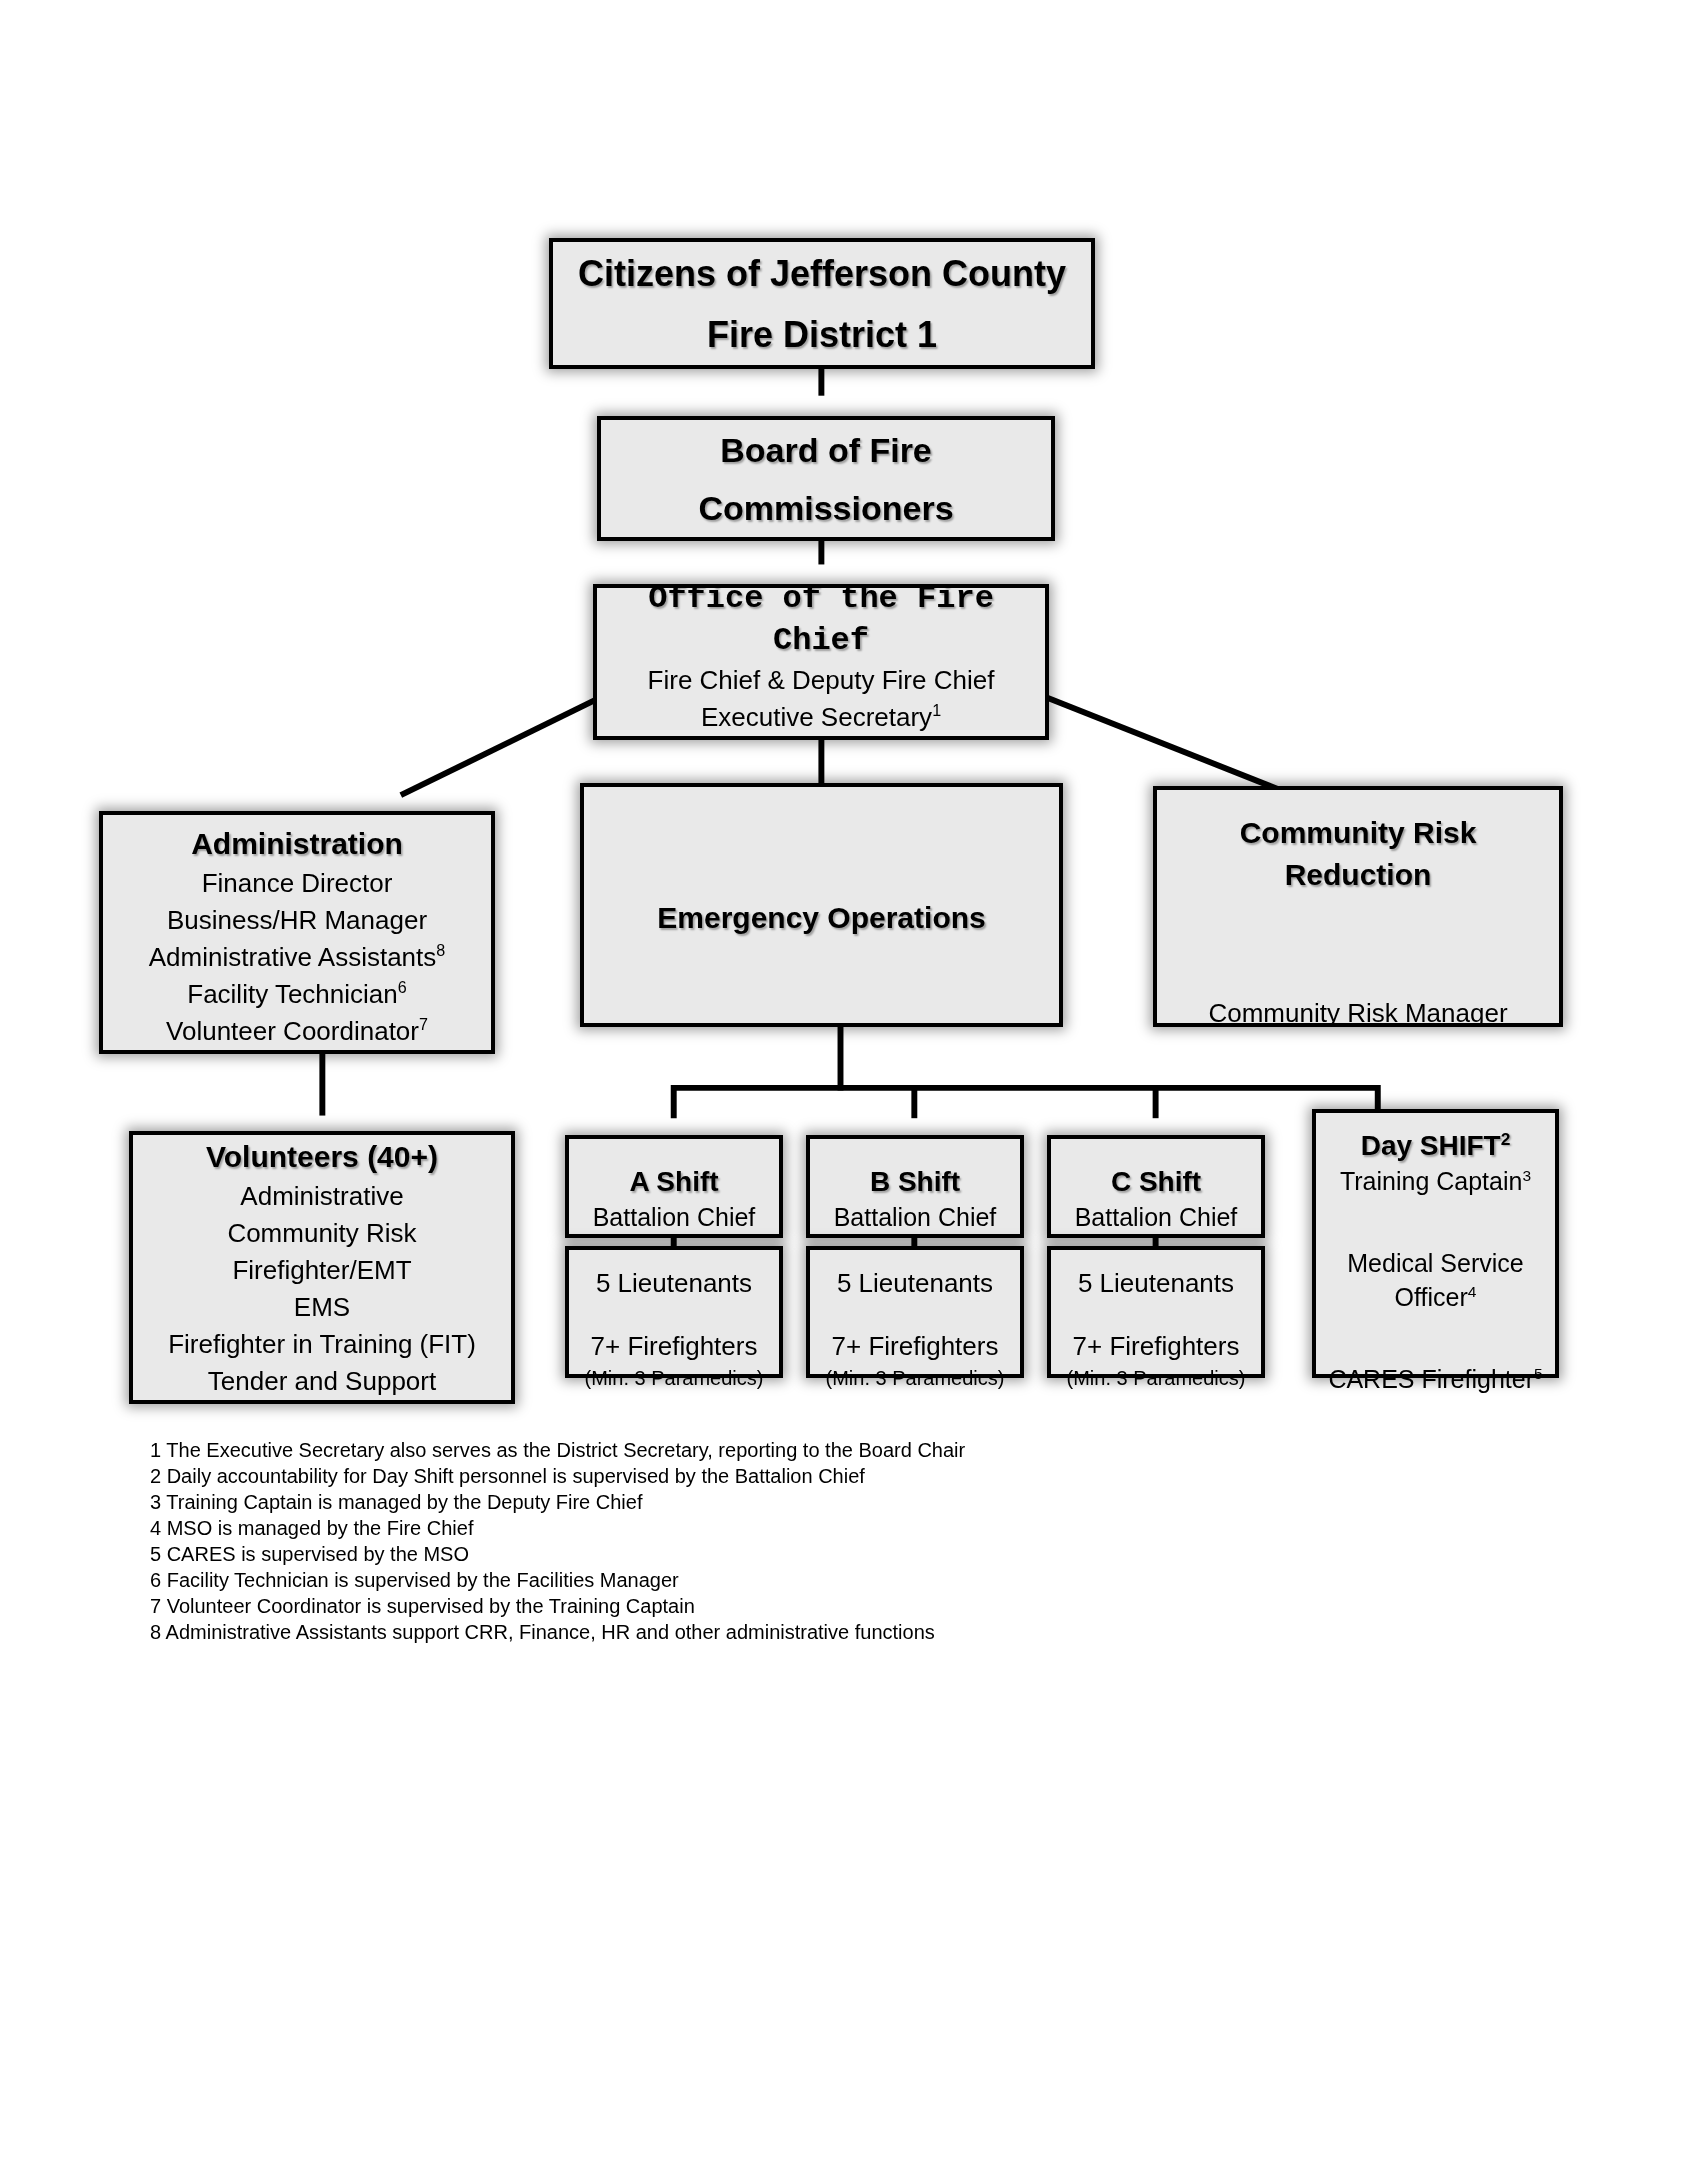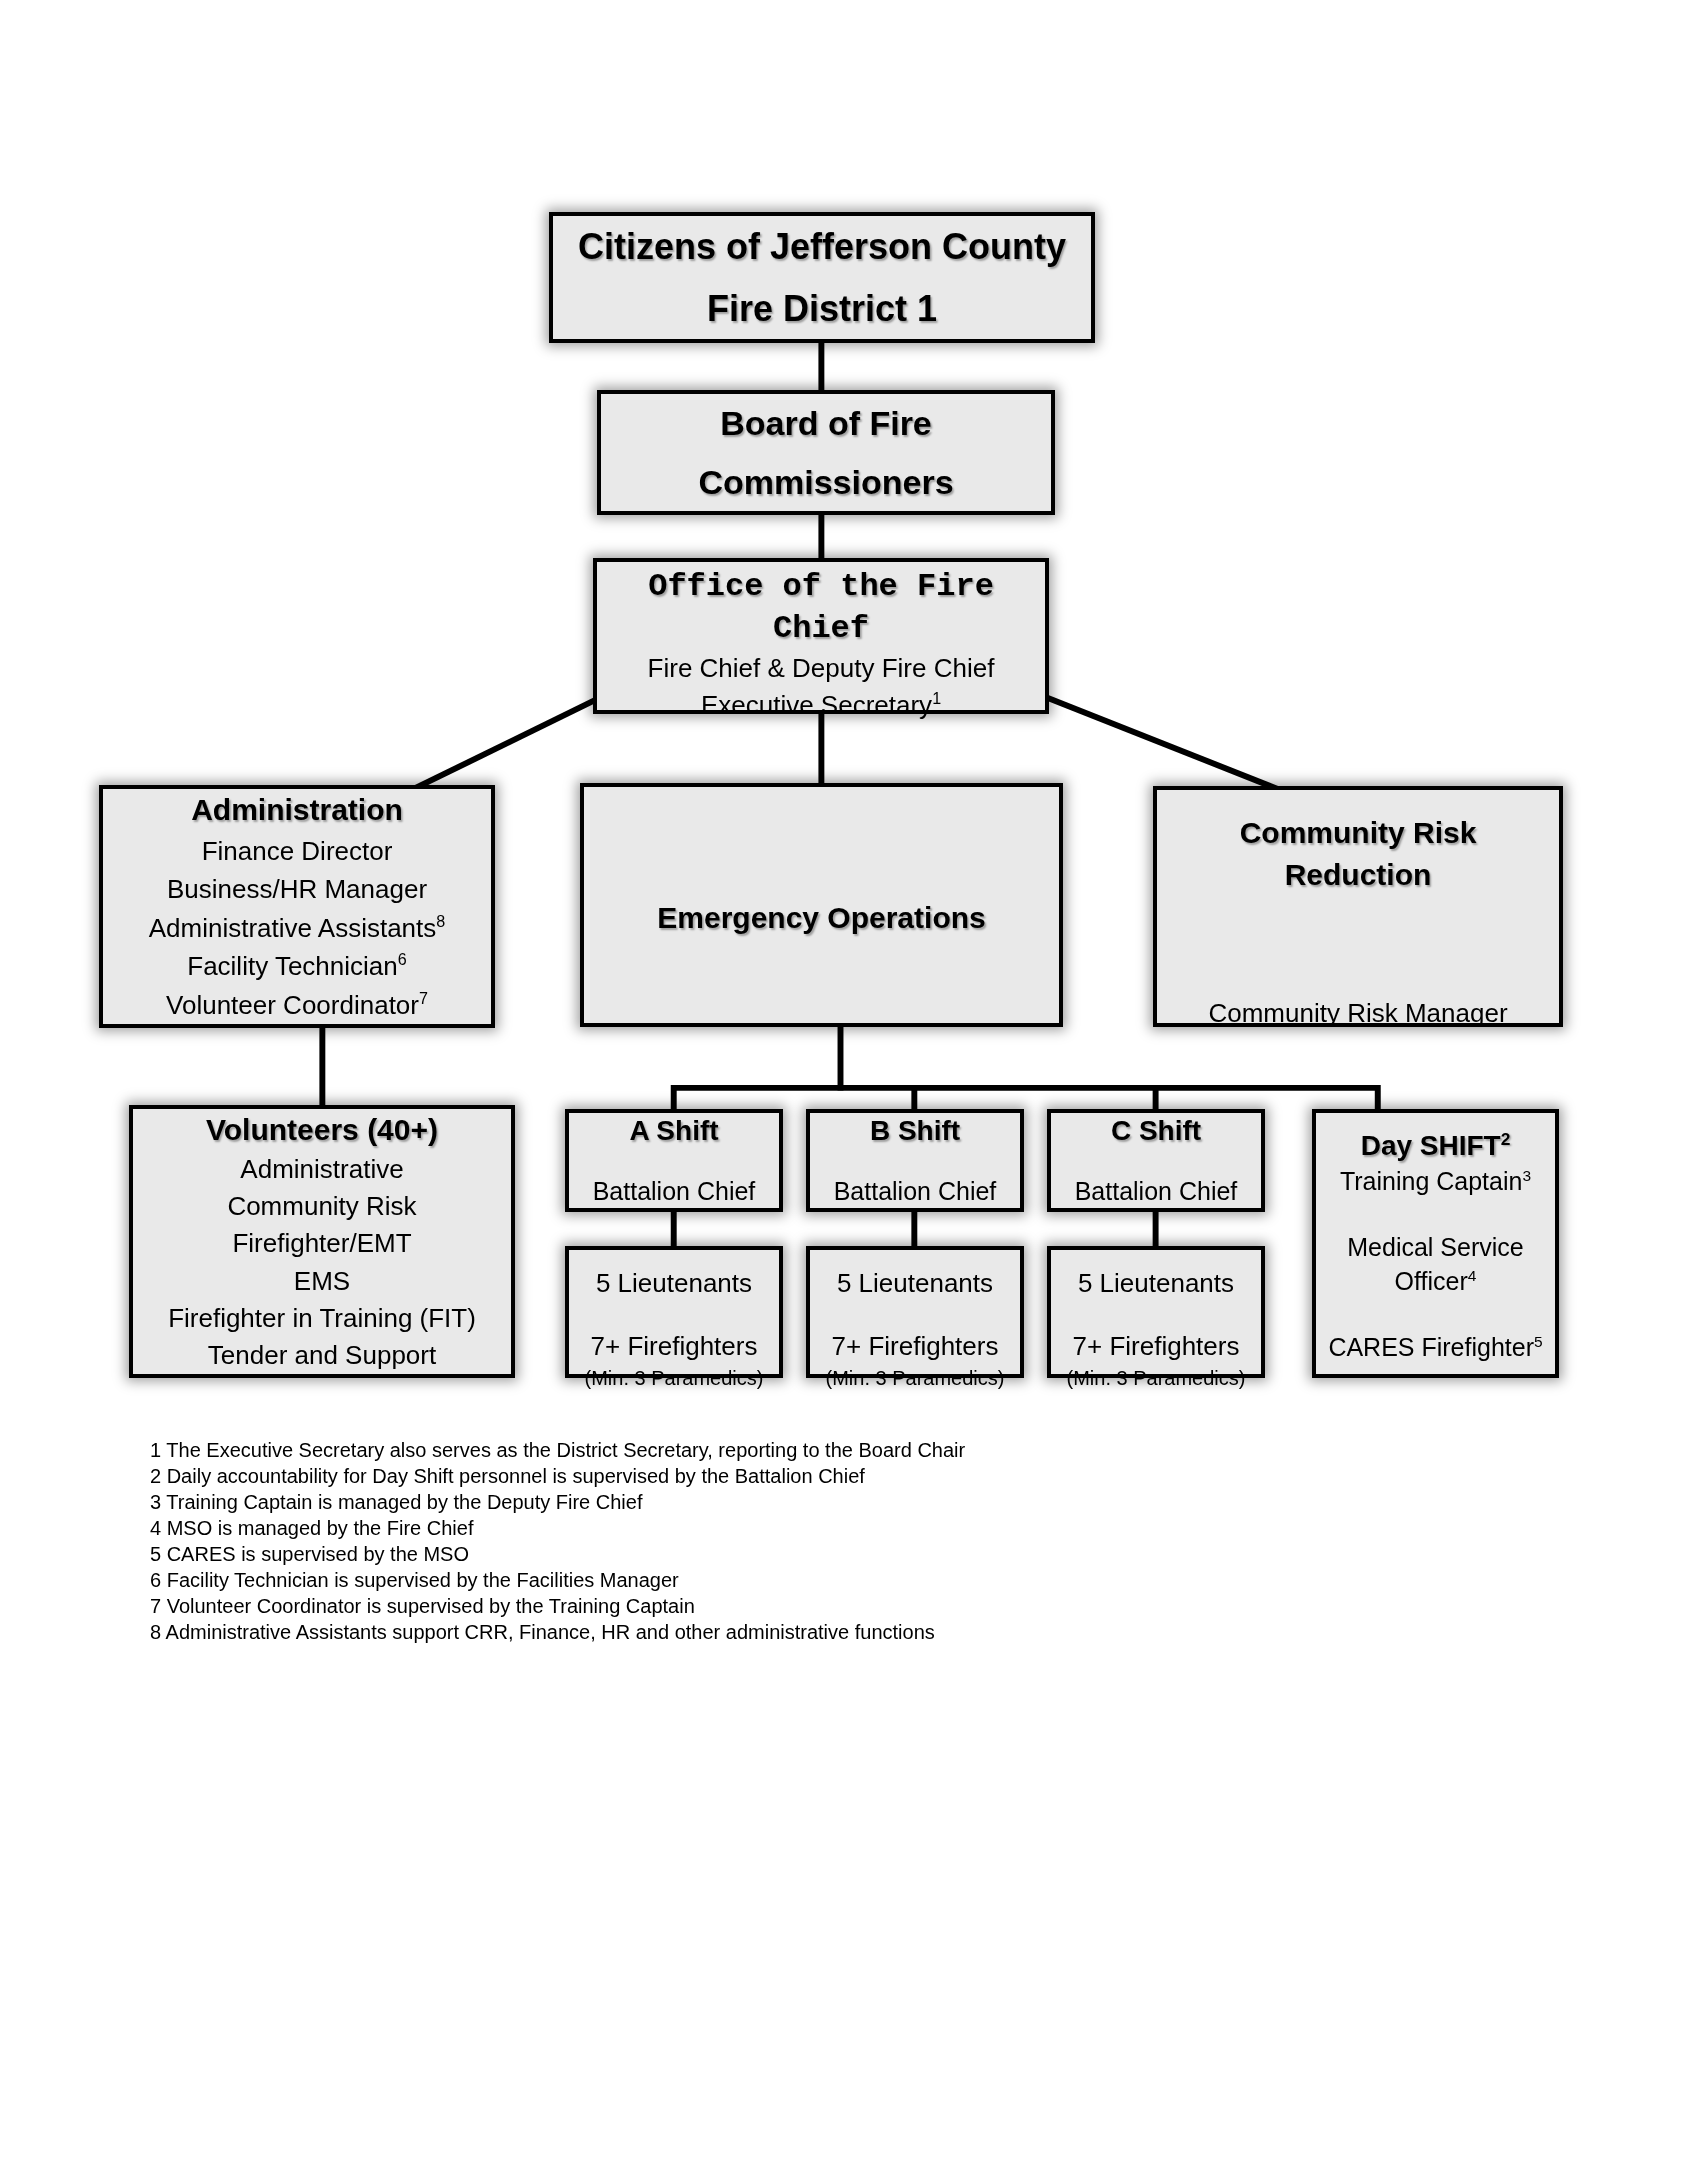--- a/index.html
+++ b/index.html
@@ -7,21 +7,21 @@
     width:1681px;height:2183px;background:#ffffff;position:relative;
     font-family:"Liberation Sans",sans-serif;color:#000;overflow:hidden;
   }
   #connectors{position:absolute;left:0;top:0;z-index:1;}
   .box{
     position:absolute;z-index:2;box-sizing:border-box;
     background:#e9e9e9;border:4.6px solid #000;
     box-shadow:0 0 12px 2.6px rgba(0,0,0,0.38);
     display:flex;flex-direction:column;align-items:center;text-align:center;
   }
-  .center{justify-content:space-between;}
+  .center{justify-content:flex-end;margin-top:26px;}
   .title{font-weight:bold;text-shadow:1.6px 1.6px 2px rgba(0,0,0,0.32);}
   .t55{font-size:36px;line-height:61px;}
   .t52{font-size:34px;line-height:58px;}
   .t48{font-size:32px;line-height:42px;font-family:Liberation Mono, monospace;}
   .t46{font-size:30px;line-height:42px;}
   .t42{font-size:28px;line-height:36px;}
   .b40{font-size:26px;line-height:37px;}
   .b38{font-size:25px;line-height:34px;}
   .b30{font-size:20px;line-height:26px;}
   sup.sp{font-size:62%;line-height:0;vertical-align:super;}
@@ -34,21 +34,21 @@
   .bx-crr{left:1153px;top:786px;width:410px;height:241px;justify-content:flex-start;padding-top:22.4px;}
   .bx-vol{left:129px;top:1105px;width:386px;height:273px;}
   .bx-ashift{left:565px;top:1109px;width:218px;height:103px;}
   .bx-bshift{left:806px;top:1109px;width:218px;height:103px;}
   .bx-cshift{left:1047px;top:1109px;width:218px;height:103px;}
   .bx-day{left:1312px;top:1109px;width:247px;height:269px;justify-content:flex-start;padding-top:14.5px;}
   .bx-acrew{left:565px;top:1246px;width:218px;height:132px;justify-content:flex-start;padding-top:14.5px;}
   .bx-bcrew{left:806px;top:1246px;width:218px;height:132px;justify-content:flex-start;padding-top:14.5px;}
   .bx-ccrew{left:1047px;top:1246px;width:218px;height:132px;justify-content:flex-start;padding-top:14.5px;}
   .gap40{margin-top:26px;}
-  .gap48{margin-top:32px;}
+  .gap48{margin-top:48px;}
   .crr-manager{margin-top:99px;text-align:center;}
   .footnotes{position:absolute;left:150px;top:1437px;z-index:2;font-size:20px;line-height:26px;text-align:left;}
 </style>
 </head>
 <body>
 
 <svg id="connectors" width="1681" height="2183" viewBox="0 0 2550 3311" stroke="#000000" stroke-width="9" fill="none">
   <line x1="1246" y1="505" x2="1246" y2="600"></line>
   <line x1="1246" y1="770" x2="1246" y2="856"></line>
   <line x1="1246" y1="1070" x2="1246" y2="1200"></line>

